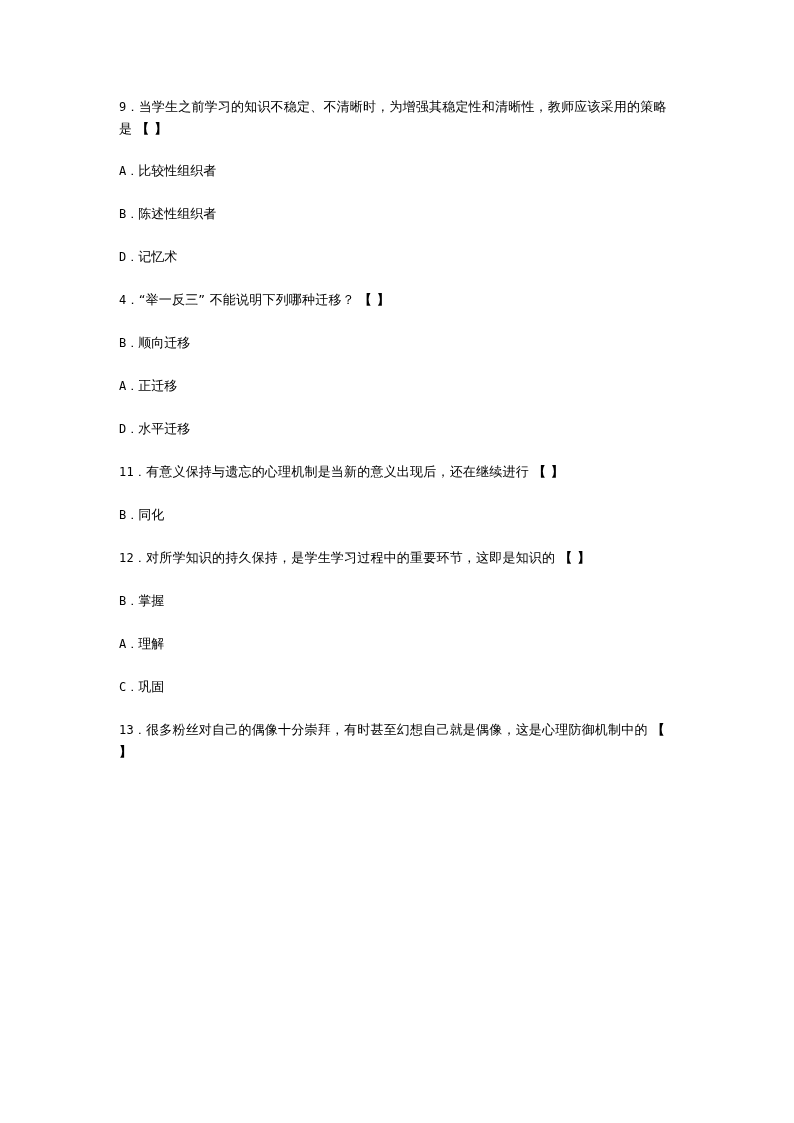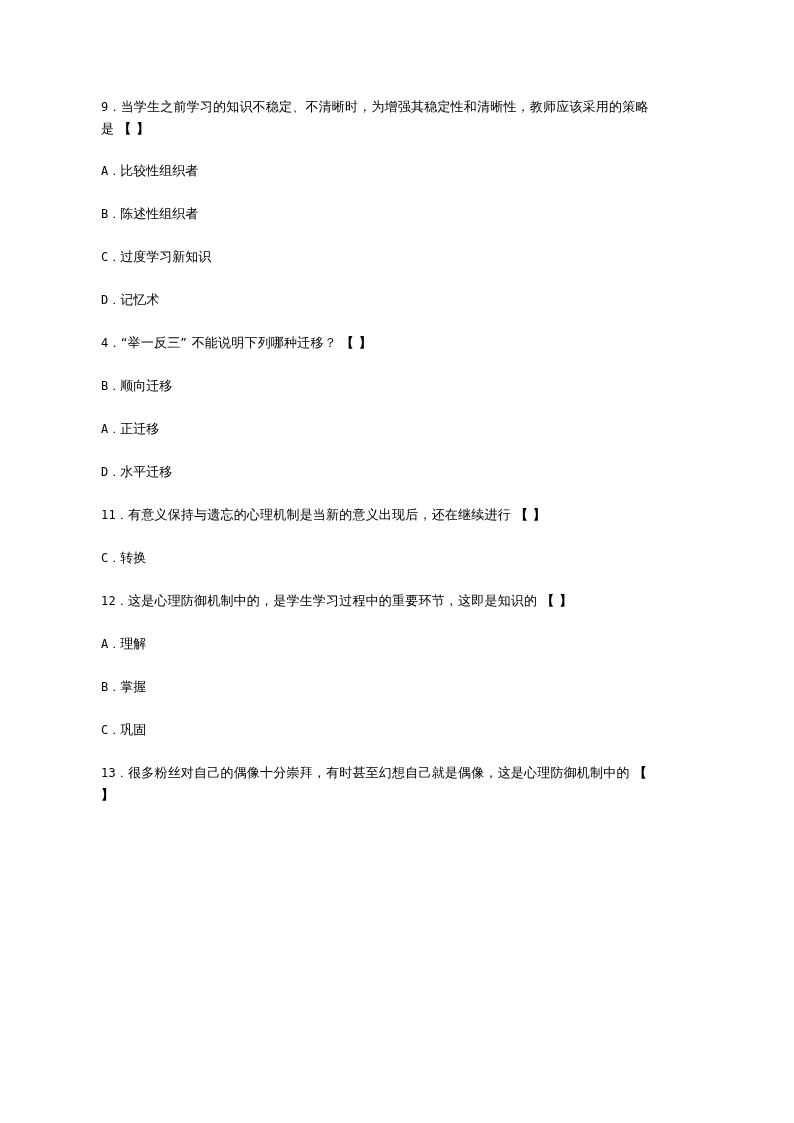--- a/index.html
+++ b/index.html
@@ -10,21 +10,21 @@
     body {
       width: 794px;
       height: 1123px;
       position: relative;
       overflow: hidden;
       font-family: "DejaVu Sans", "Liberation Sans", sans-serif;
       color: #000000;
     }
     .page {
       position: absolute;
-      left: 101px;
+      left: 119px;
       top: 96px;
       width: 560px;
     }
     .para {
       font-size: 13px;
       line-height: 21px;
       margin: 0 0 21px 0;
       white-space: normal;
       word-break: break-all;
     }
@@ -43,39 +43,38 @@
 </head>
 <body>
 
 <div class="page">
 
   <p class="para question">
     <span class="num">9．</span><span>当学生之前学习的知识不稳定、不清晰时，为增强其稳定性和清晰性，教师应该采用的策略是</span><span class="bracket">【  】</span>
   </p>
   <p class="para"><span class="opt-letter">A．</span><span>比较性组织者</span></p>
   <p class="para"><span class="opt-letter">B．</span><span>陈述性组织者</span></p>
-  <p class="para"><span class="opt-letter">C．</span><span>过度学习新知识</span></p>
   <p class="para"><span class="opt-letter">D．</span><span>记忆术</span></p>
 
   <p class="para question">
     <span class="num">4．</span><span>“举一反三” 不能说明下列哪种迁移？</span><span class="bracket">【  】</span>
   </p>
   <p class="para"><span class="opt-letter">B．</span><span>顺向迁移</span></p>
   <p class="para"><span class="opt-letter">A．</span><span>正迁移</span></p>
   <p class="para"><span class="opt-letter">D．</span><span>水平迁移</span></p>
 
   <p class="para question">
     <span class="num">11．</span><span>有意义保持与遗忘的心理机制是当新的意义出现后，还在继续进行</span><span class="bracket">【  】</span>
   </p>
-  <p class="para"><span class="opt-letter">C．</span><span>转换</span></p>
+  <p class="para"><span class="opt-letter">B．</span><span>同化</span></p>
 
   <p class="para question">
-    <span class="num">12．</span><span>这是心理防御机制中的，是学生学习过程中的重要环节，这即是知识的</span><span class="bracket">【  】</span>
+    <span class="num">12．</span><span>对所学知识的持久保持，是学生学习过程中的重要环节，这即是知识的</span><span class="bracket">【  】</span>
   </p>
+  <p class="para"><span class="opt-letter">B．</span><span>掌握</span></p>
   <p class="para"><span class="opt-letter">A．</span><span>理解</span></p>
-  <p class="para"><span class="opt-letter">B．</span><span>掌握</span></p>
   <p class="para"><span class="opt-letter">C．</span><span>巩固</span></p>
 
   <p class="para question">
     <span class="num">13．</span><span>很多粉丝对自己的偶像十分崇拜，有时甚至幻想自己就是偶像，这是心理防御机制中的</span><span class="bracket">【  】</span>
   </p>
 
 </div>
 
 </body></html>

